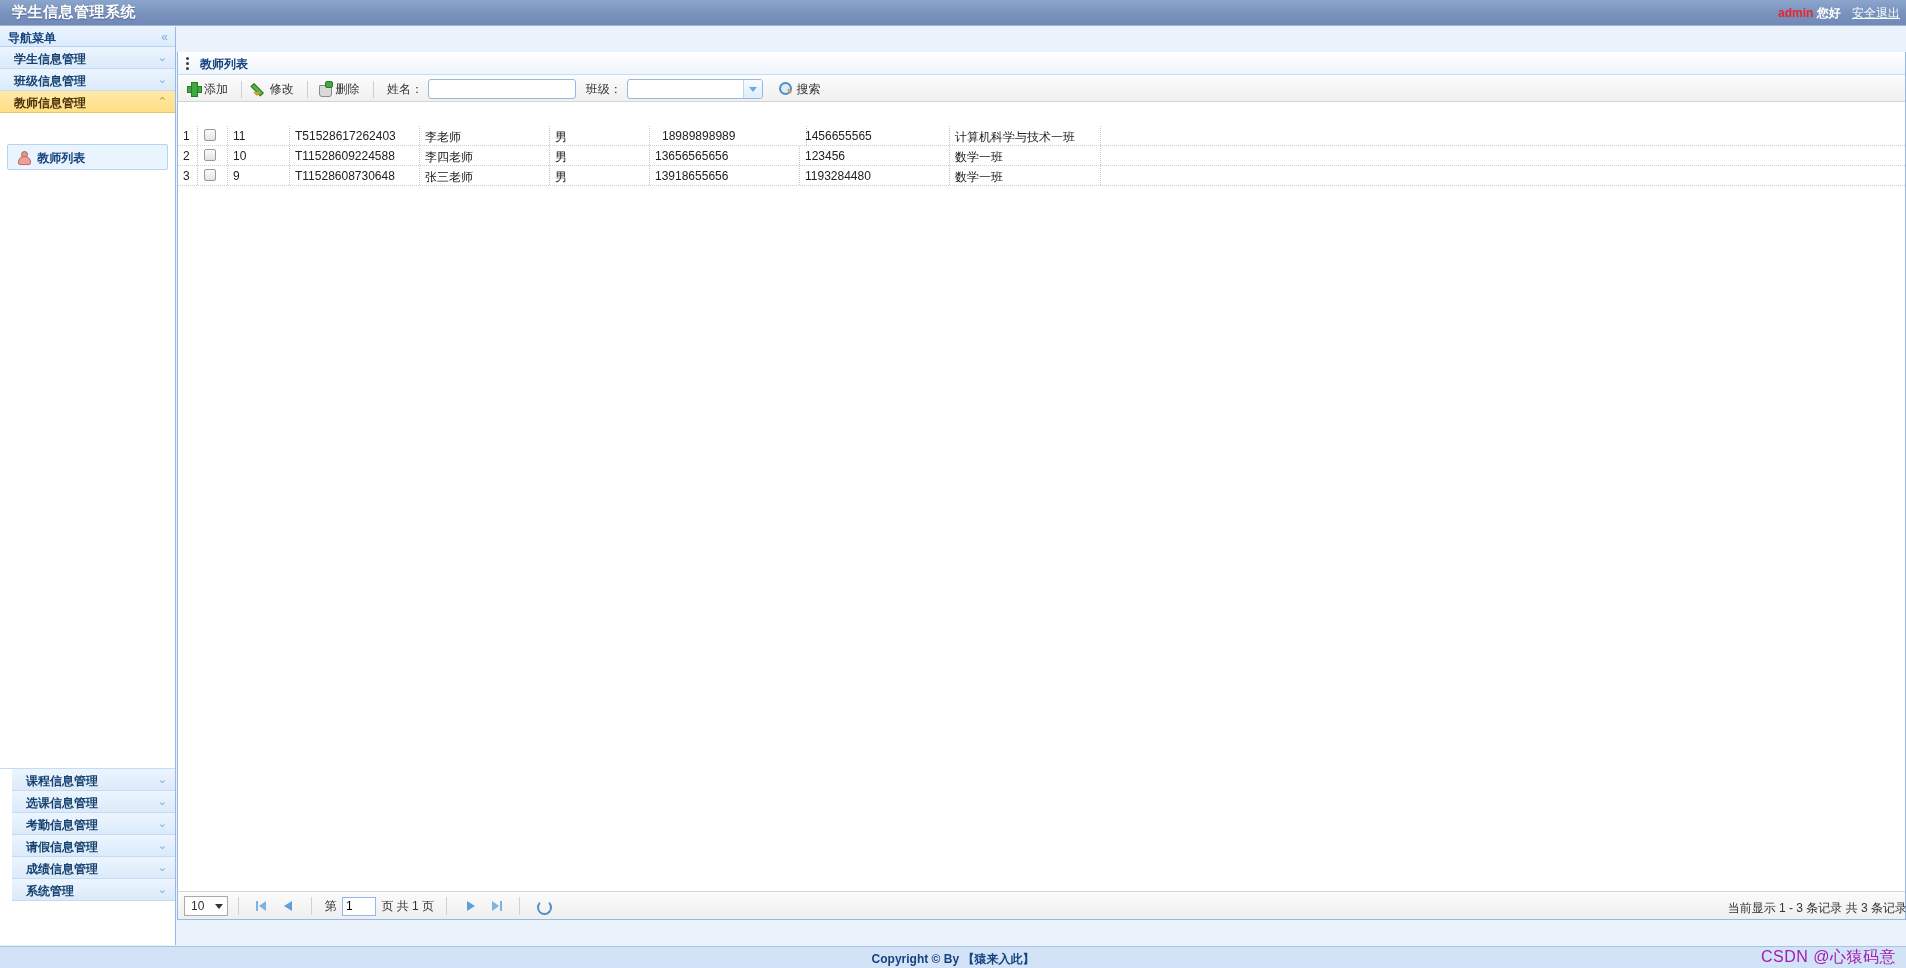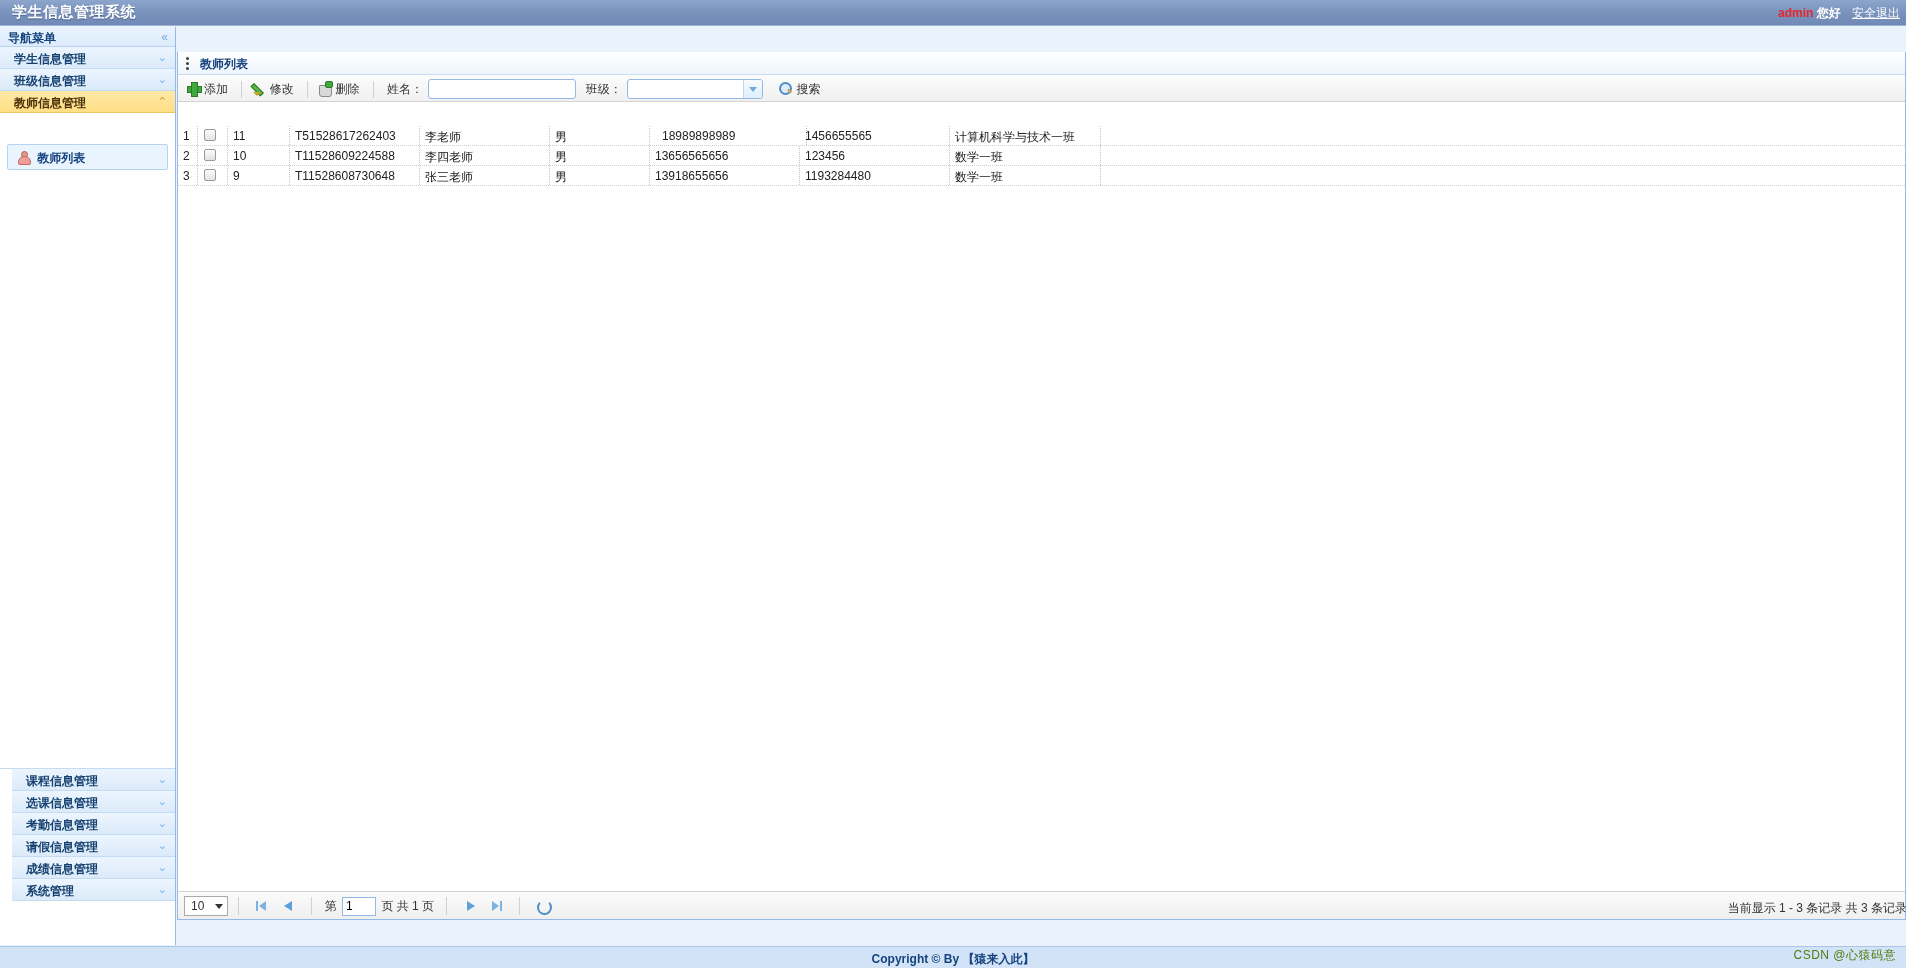--- a/index.html
+++ b/index.html
@@ -336,21 +336,21 @@
     position: absolute; left: 0; top: 946px;
     width: 1906px; height: 22px;
     background: #d3e3f7;
     border-top: 1px solid #a9c5e6;
     text-align: center;
     padding-top: 4px;
   }
   #footer .ctext { color: #16437e; font-weight: bold; font-size: 12px; }
   #watermark {
     position: absolute; right: 10px; top: 947px;
-    color: #4d7c0f; font-size: 12px;
+    color: #a21caf; font-size: 16px;
     letter-spacing: 0.5px;
     pointer-events: none;
   }
 </style>
 </head>
 <body>
 
 <div id="app-header">
   <div id="app-title">学生信息管理系统</div>
   <div id="header-user">

